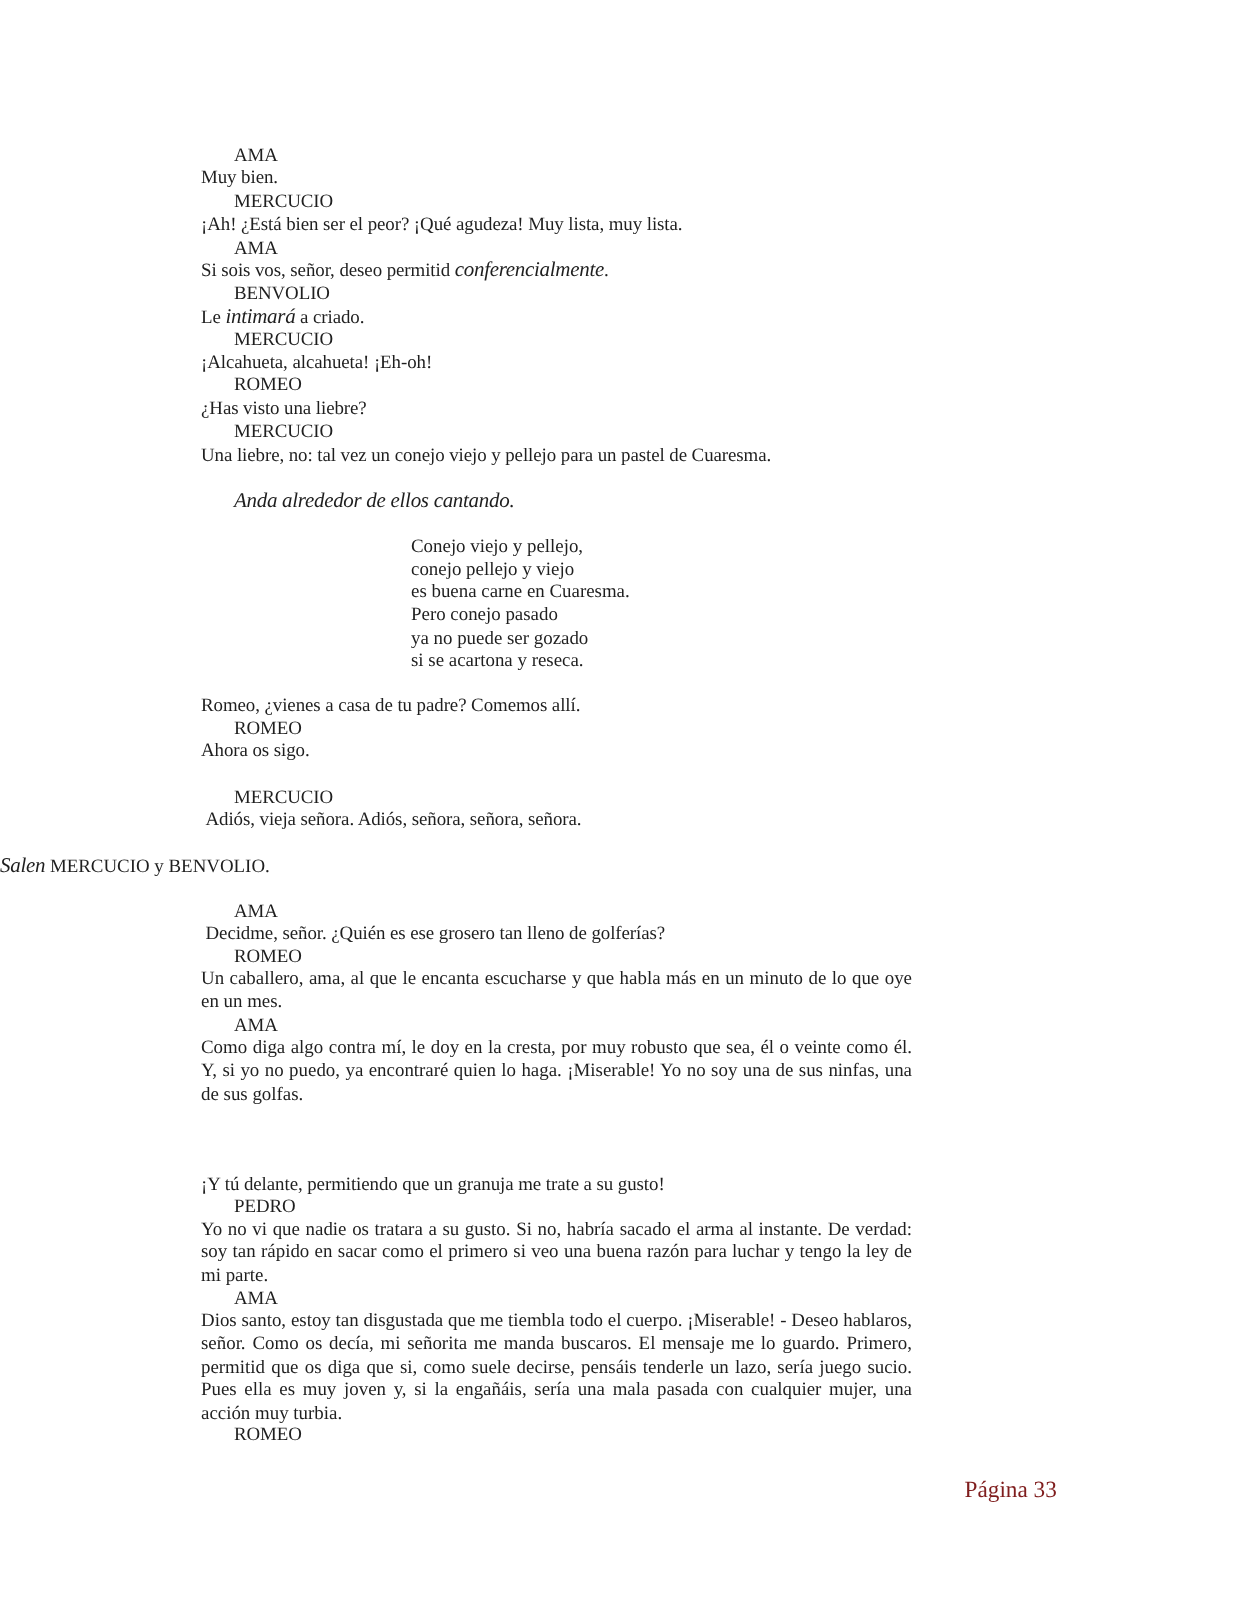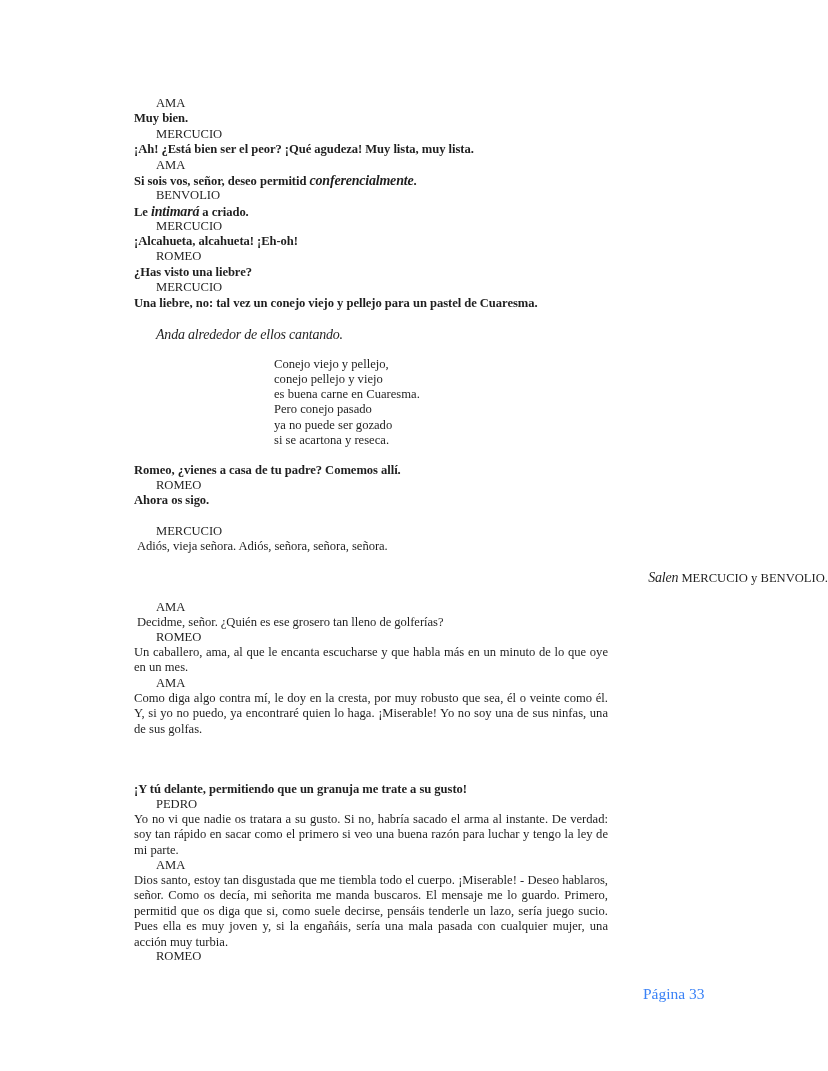--- a/index.html
+++ b/index.html
@@ -7,31 +7,31 @@
     width: 828px; height: 1071px; position: relative; overflow: hidden;
     font-family: "Liberation Serif", "DejaVu Serif", serif;
     color: #1f1f1f;
   }
   .page { position: absolute; left: 0; top: 0; width: 828px; height: 1071px; }
   .ln {
     position: absolute; left: 122px; font-size: 12.6px; line-height: 15px;
     white-space: nowrap; letter-spacing: -0.05px;
   }
   .sp { left: 122px; margin-left: 34px; }
-  .dl { left: 134px; font-weight: bold; }
+  .dl { left: 134px; }
   .dl2 { left: 137px; }
   .para {
     position: absolute; left: 134px; width: 474px; font-size: 12.6px; line-height: 15.4px;
     text-align: justify; text-align-last: left;
   }
   .itsm { font-style: italic; font-size: 14px; letter-spacing: -0.2px; }
   .verse { position: absolute; left: 274px; font-size: 12.6px; line-height: 15.2px; white-space: nowrap; }
-  .center { position: absolute; left: 0; width: 828px; text-align: right; font-size: 12.6px; line-height: 15px; }
+  .center { position: absolute; left: 0; width: 828px; text-align: left; font-size: 12.6px; line-height: 15px; }
   .footer {
-    position: absolute; left: 643px; top: 985px; font-size: 15.5px; line-height: 18px; color: #3b82f6;
+    position: absolute; left: 643px; top: 985px; font-size: 15.5px; line-height: 18px; color: #7f1d1d;
   }
 </style>
 </head>
 <body>
 
 <div class="page">
 
   <div class="ln sp" style="top:96px">AMA</div>
   <div class="ln dl" style="top:111px">Muy bien.</div>
 

